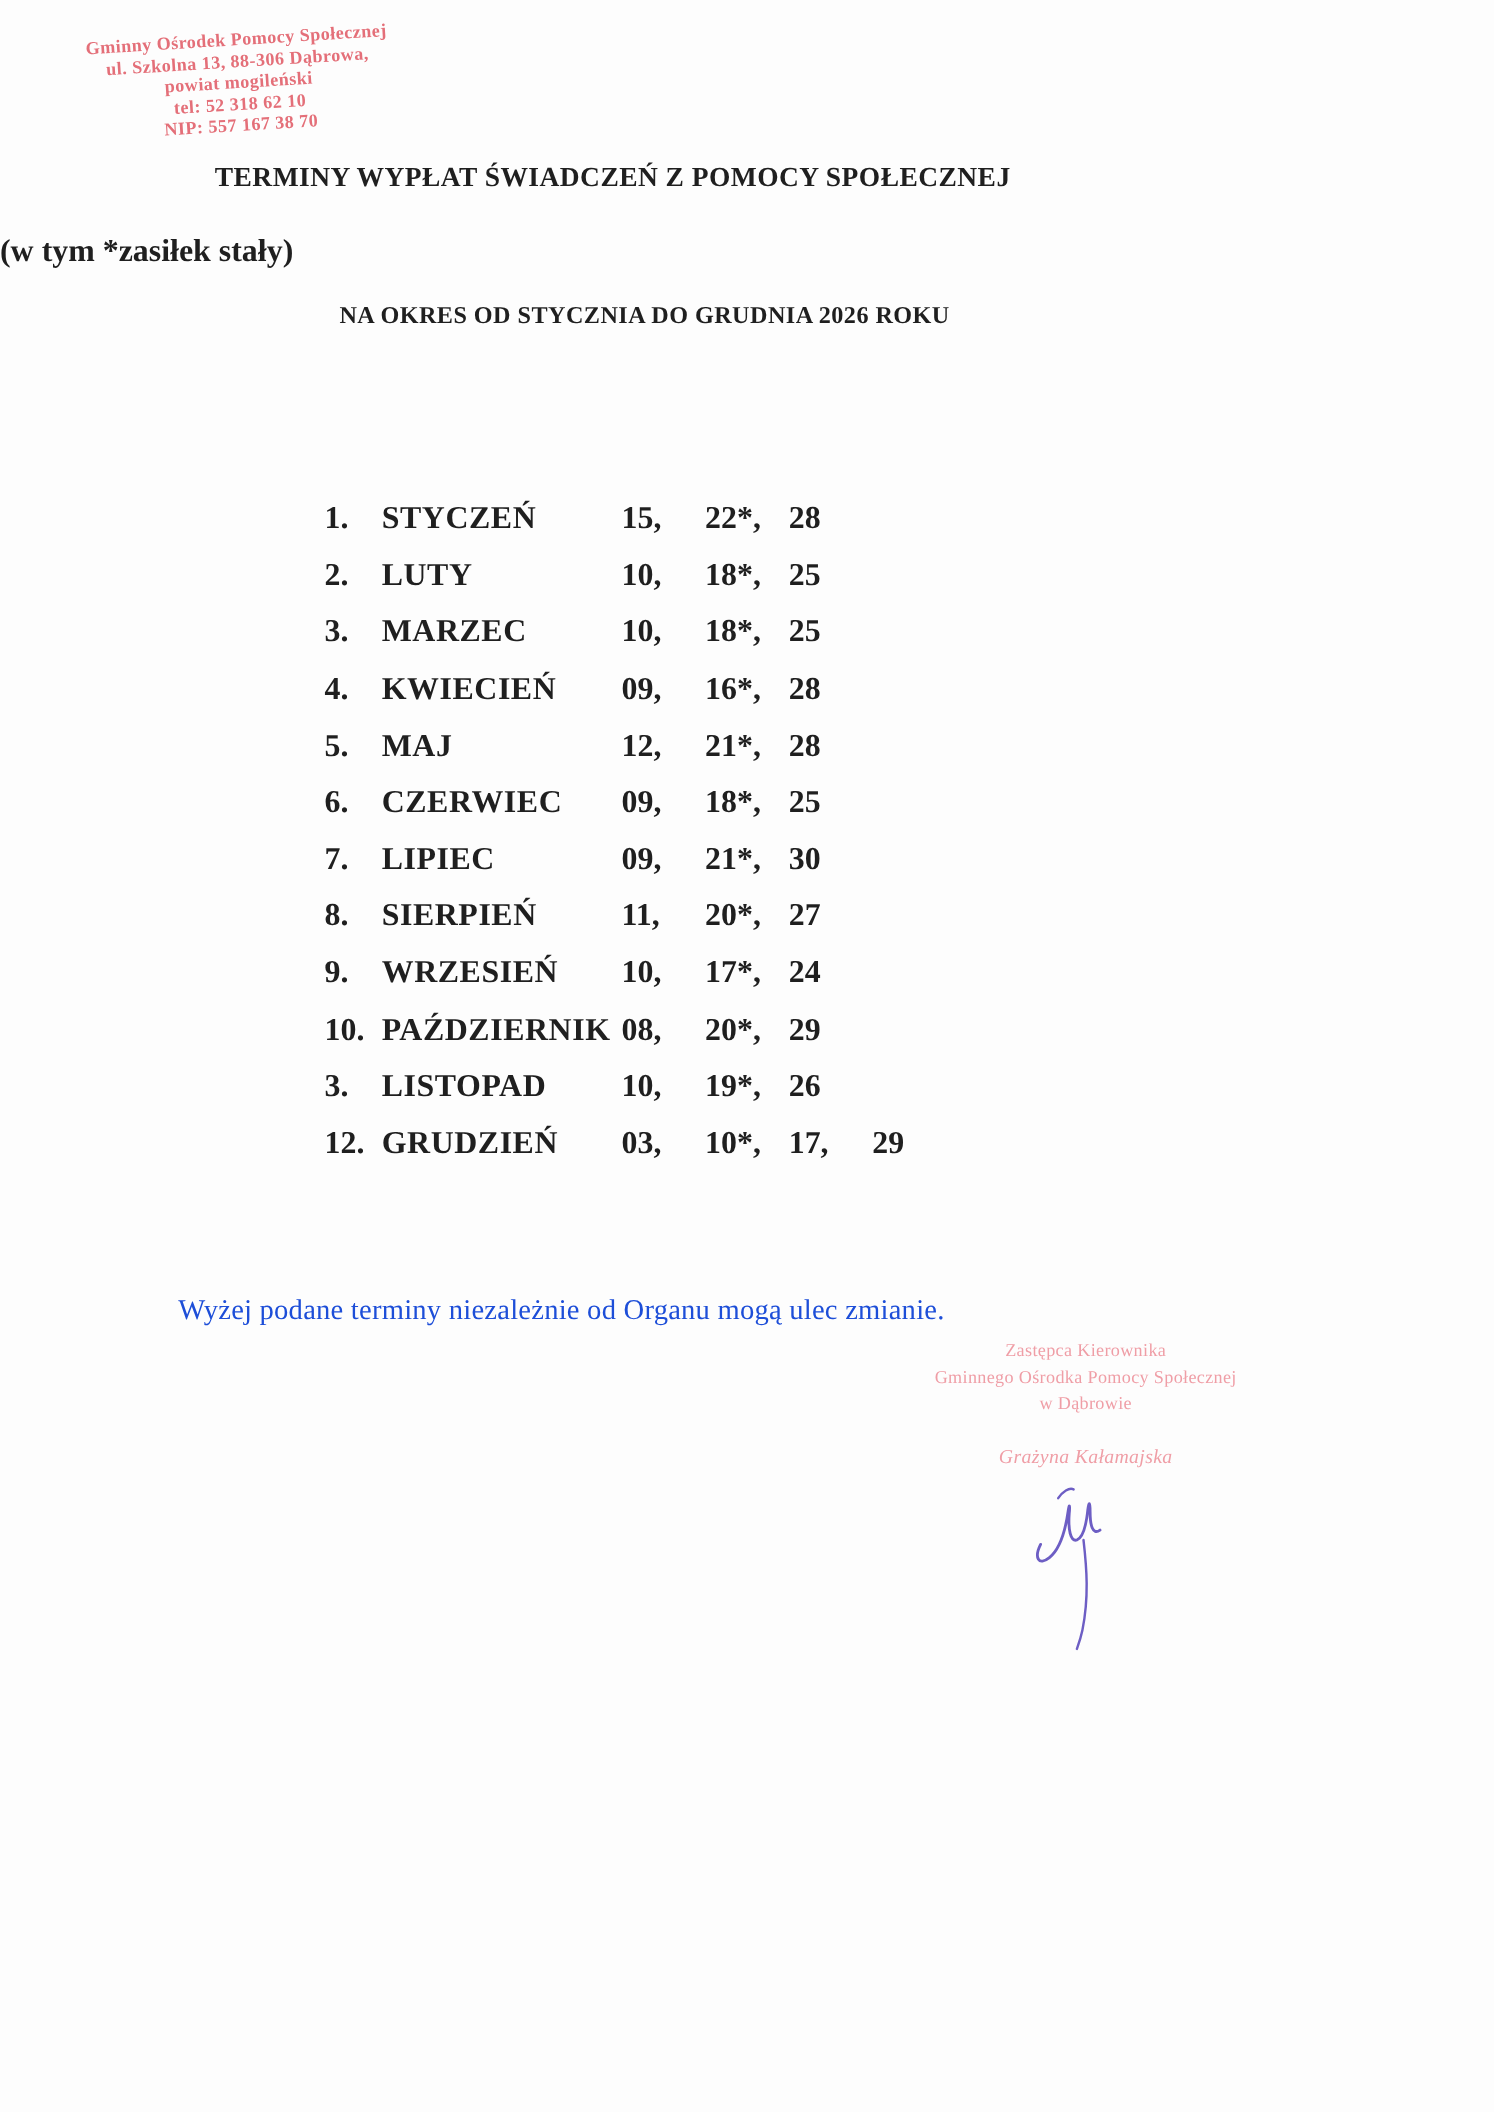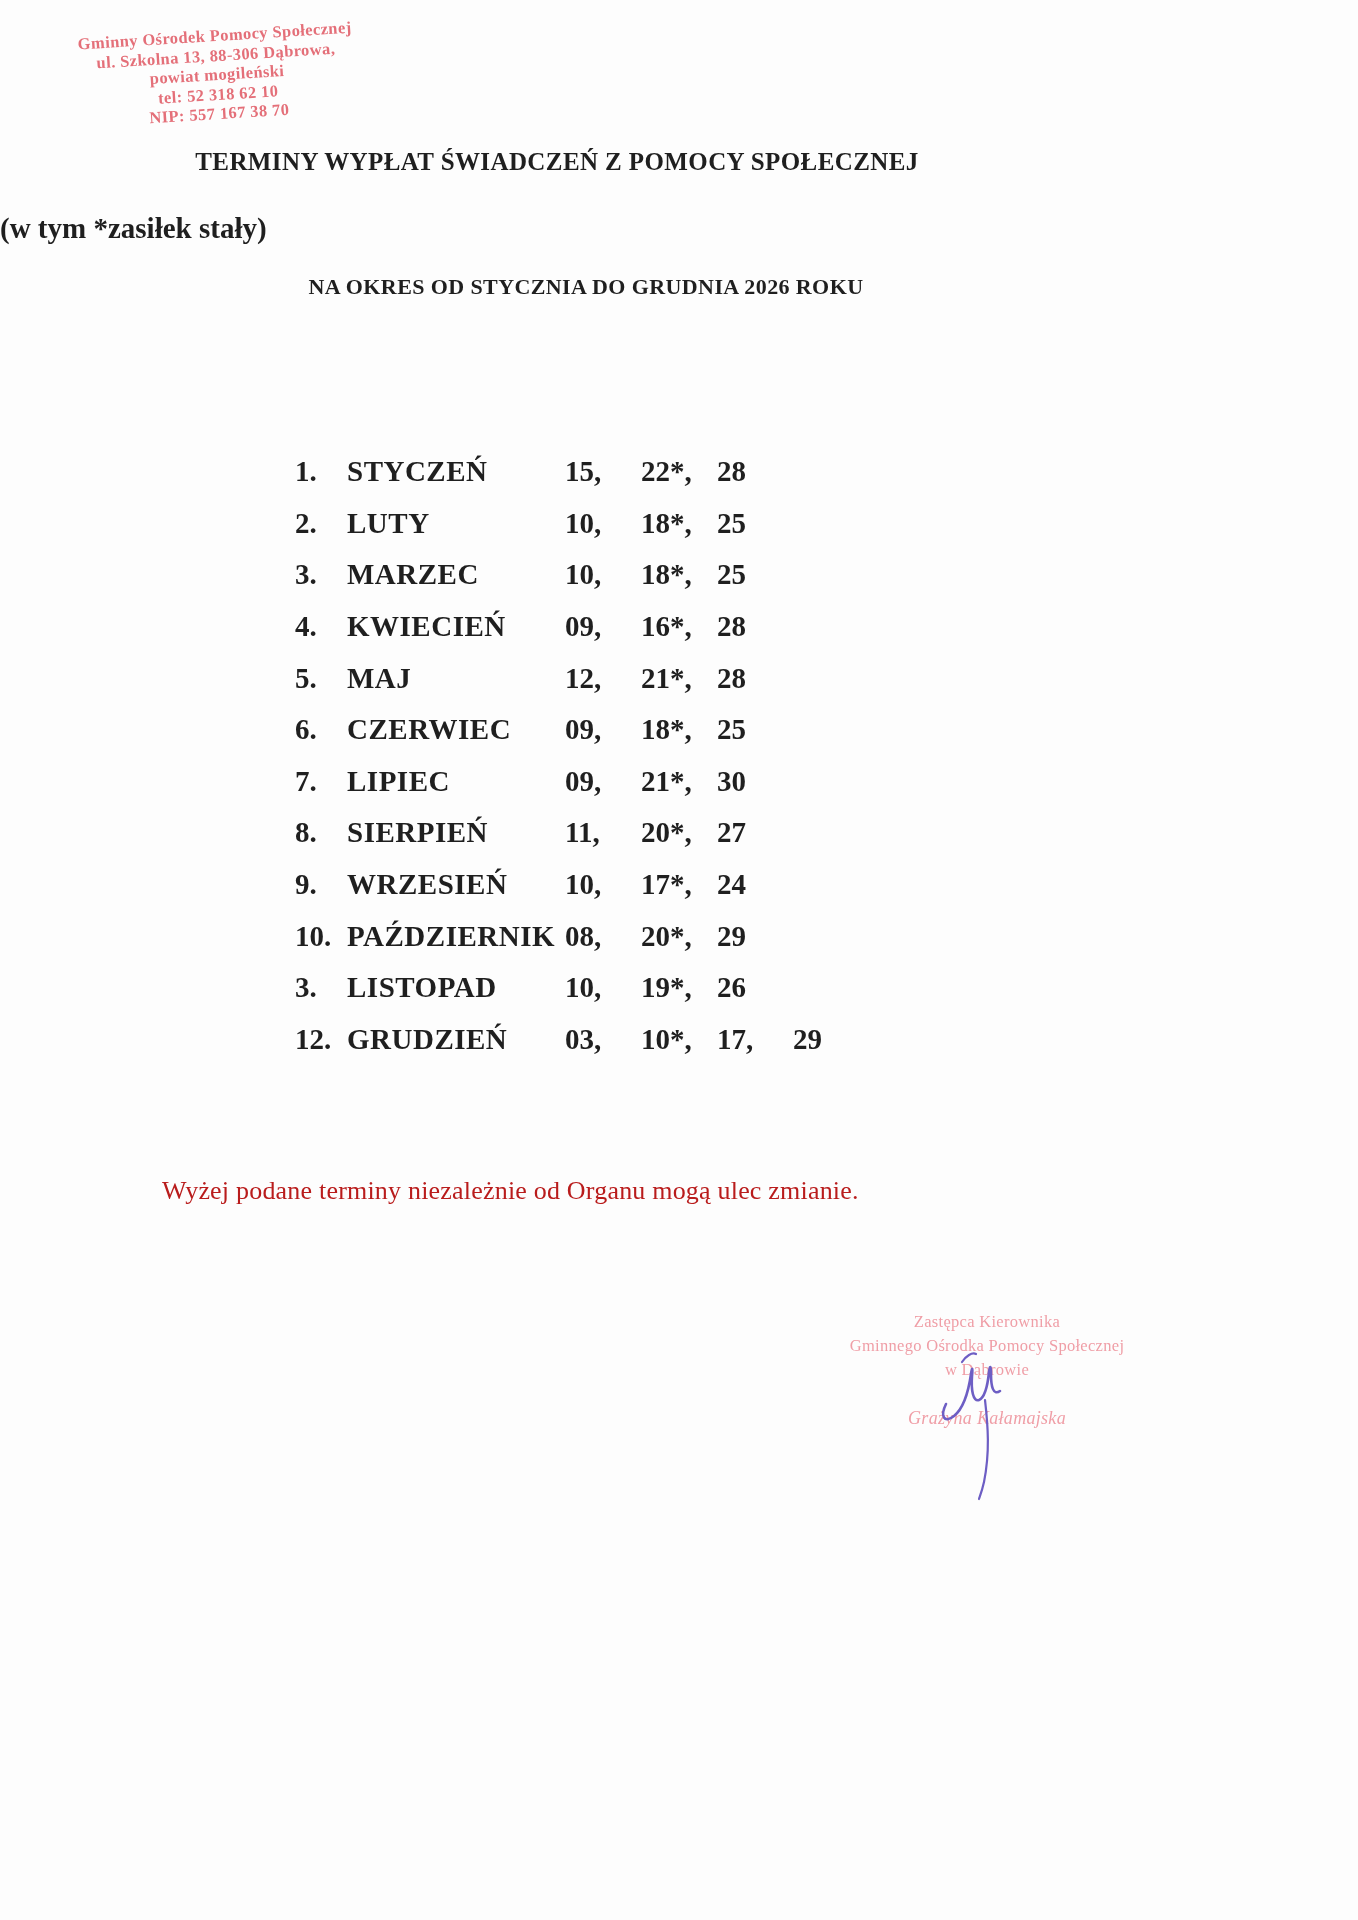--- a/index.html
+++ b/index.html
@@ -99,28 +99,28 @@
     width: 76px;
   }
 
   
   .note {
     position: absolute;
     left: 162px;
     top: 1176px;
     font-size: 26px;
     letter-spacing: 0.2px;
-    color: #b91c1c;
+    color: #1d4ed8;
   }
 
   
   .stamp-bottom {
     position: absolute;
     left: 812px;
-    top: 1310px;
+    top: 1216px;
     width: 350px;
     text-align: center;
     font-size: 16.5px;
     line-height: 24px;
     letter-spacing: 0.3px;
     opacity: 0.95;
   }
   .signer-name {
     margin-top: 24px;
     font-style: italic;

